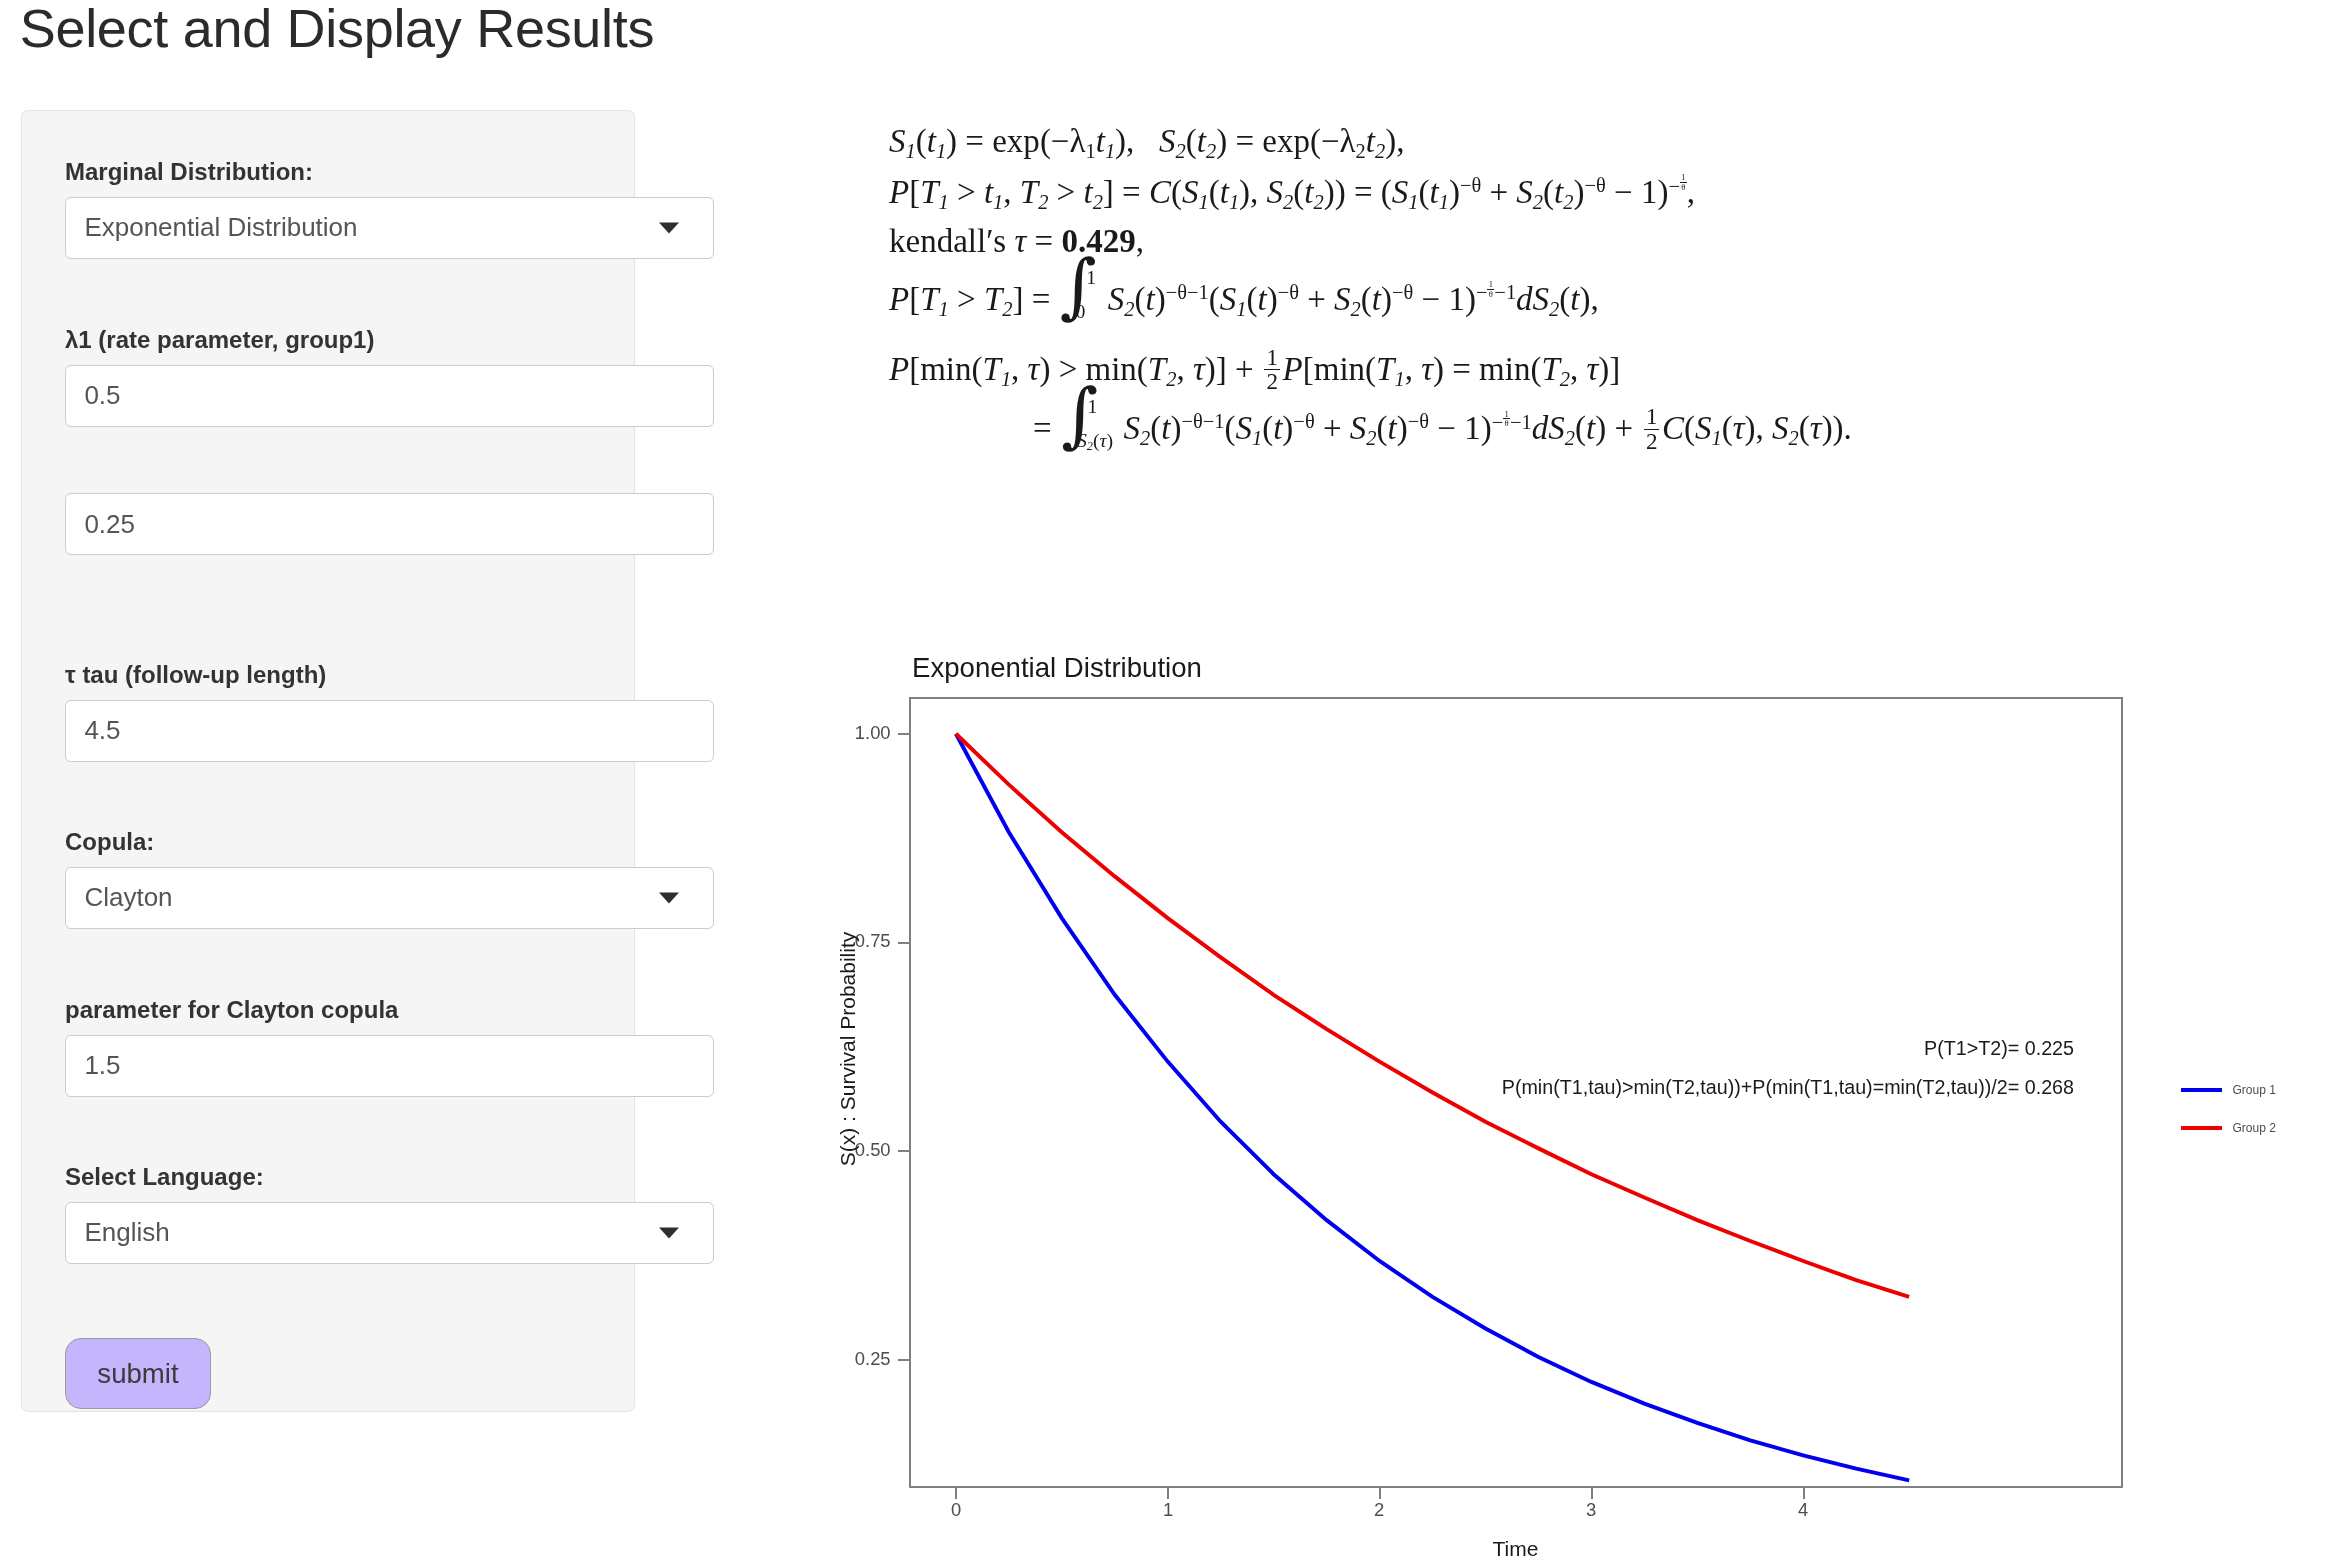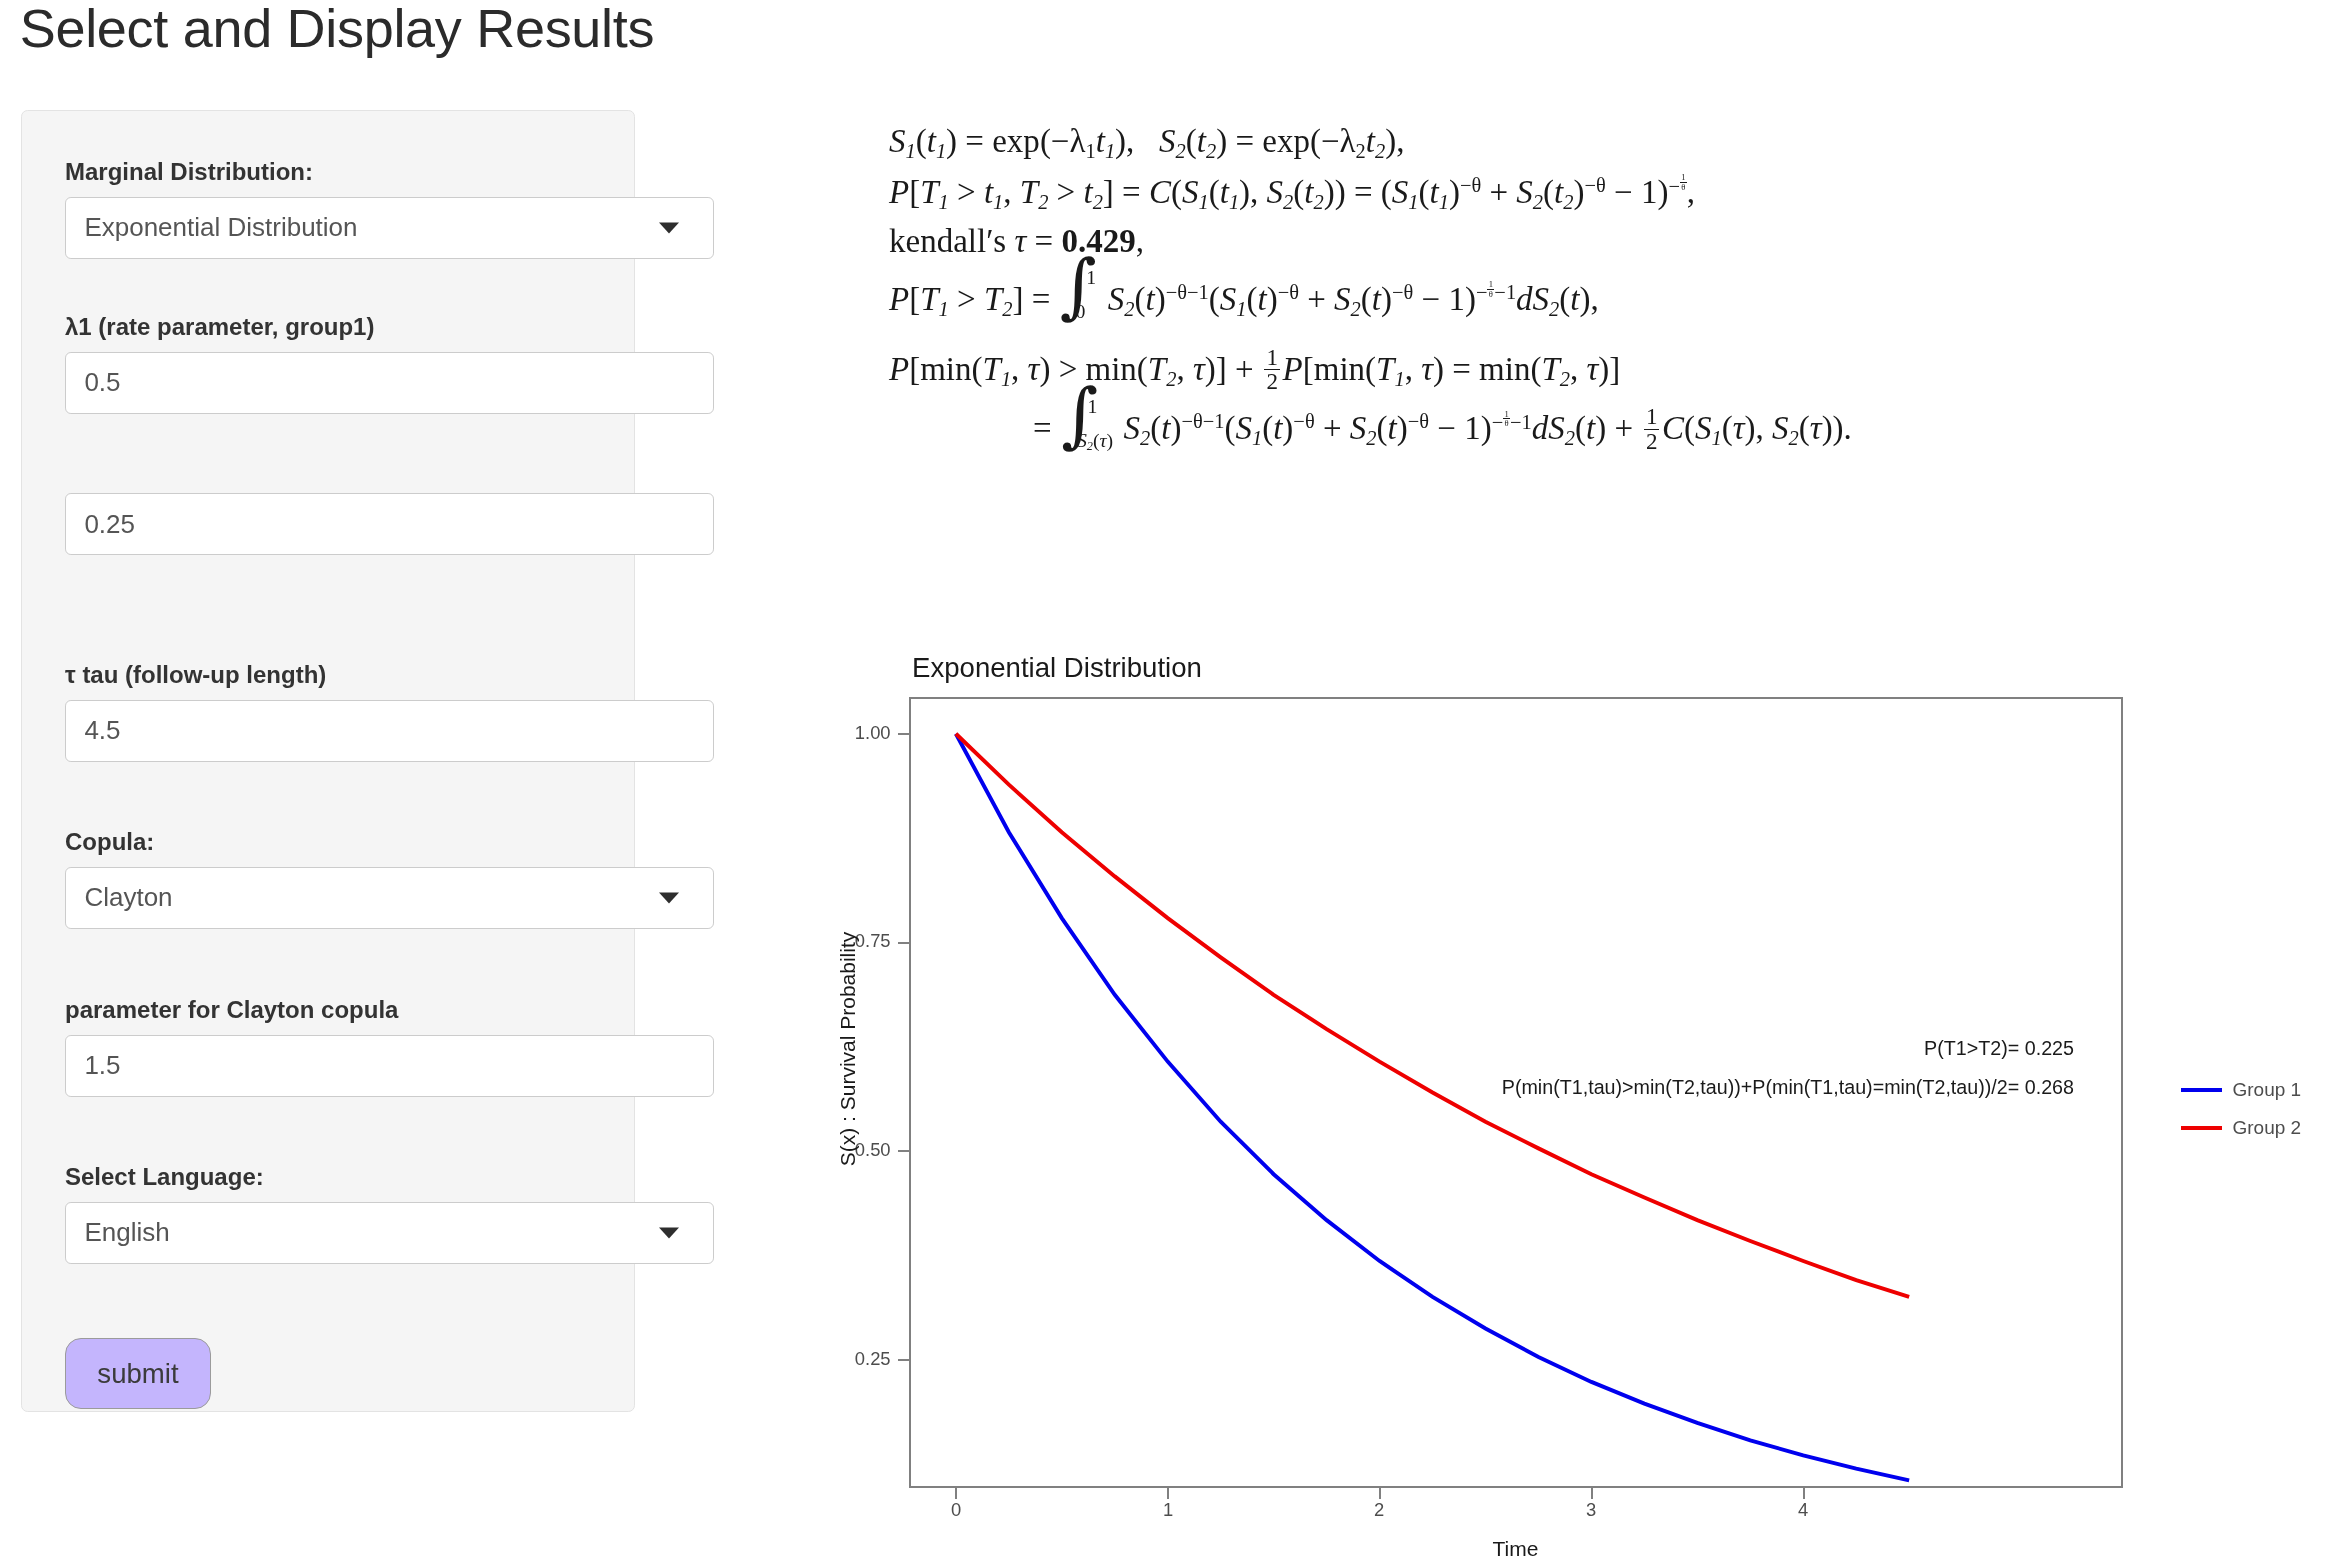--- a/index.html
+++ b/index.html
@@ -218,21 +218,21 @@
   .legend-row {
     display: flex;
     align-items: center;
     height: 38px;
   }
   .legend-swatch {
     width: 41px; height: 3.3px;
     margin-right: 10.5px;
   }
   .legend-label {
-    font-size: 19px;
+    font-size: 12px;
     color: #4d4d4d;
   }
   svg.curves { position: absolute; left: 0; top: 0; }
 </style>
 </head>
 <body>
 
 <div id="root">
 
   <div class="page-title">Select and Display Results</div>
@@ -240,21 +240,21 @@
   <div class="form-panel">
 
     <div class="field" style="top:47px;">
       <div class="field-label">Marginal Distribution:</div>
       <div class="control">
         <span class="value">Exponential Distribution</span>
         <span class="caret"></span>
       </div>
     </div>
 
-    <div class="field" style="top:202px;">
+    <div class="field" style="top:215px;">
       <div class="field-label">λ1 (rate parameter, group1)</div>
       <div class="control">
         <span class="value">0.5</span>
       </div>
     </div>
 
     <div class="field" style="top:382px;">
       <div class="control">
         <span class="value">0.25</span>
       </div>

